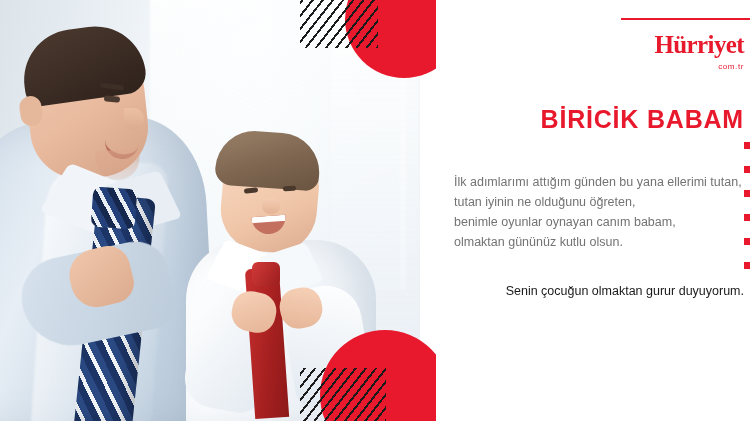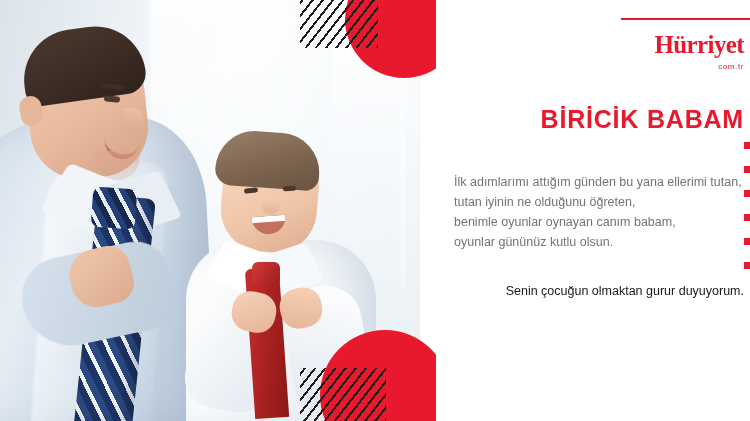--- a/index.html
+++ b/index.html
@@ -584,19 +584,19 @@
       <div class="logo-main">Hürriyet</div>
       <div class="logo-sub">com.tr</div>
     </div>
 
     <div class="headline">BİRİCİK BABAM</div>
 
     <div class="body-text">
       <span class="line">İlk adımlarımı attığım günden bu yana ellerimi tutan,</span>
       <span class="line">tutan iyinin ne olduğunu öğreten,</span>
       <span class="line">benimle oyunlar oynayan canım babam,</span>
-      <span class="line">oyunlar gününüz kutlu olsun.</span>
+      <span class="line">olmaktan gününüz kutlu olsun.</span>
     </div>
 
     <div class="closing">Senin çocuğun olmaktan gurur duyuyorum.</div>
   </div>
 
 </div>
 
 </body></html>

